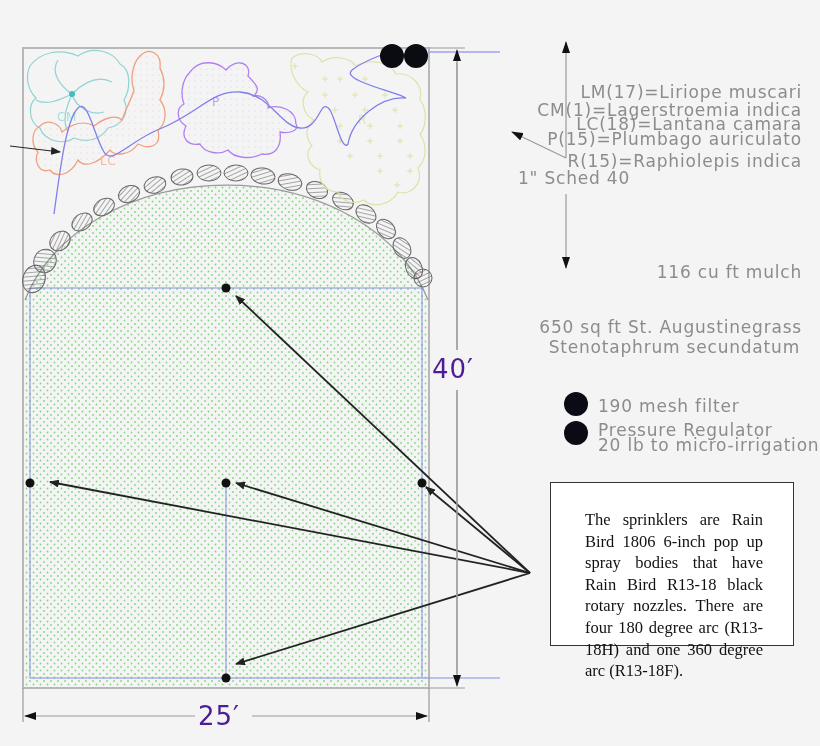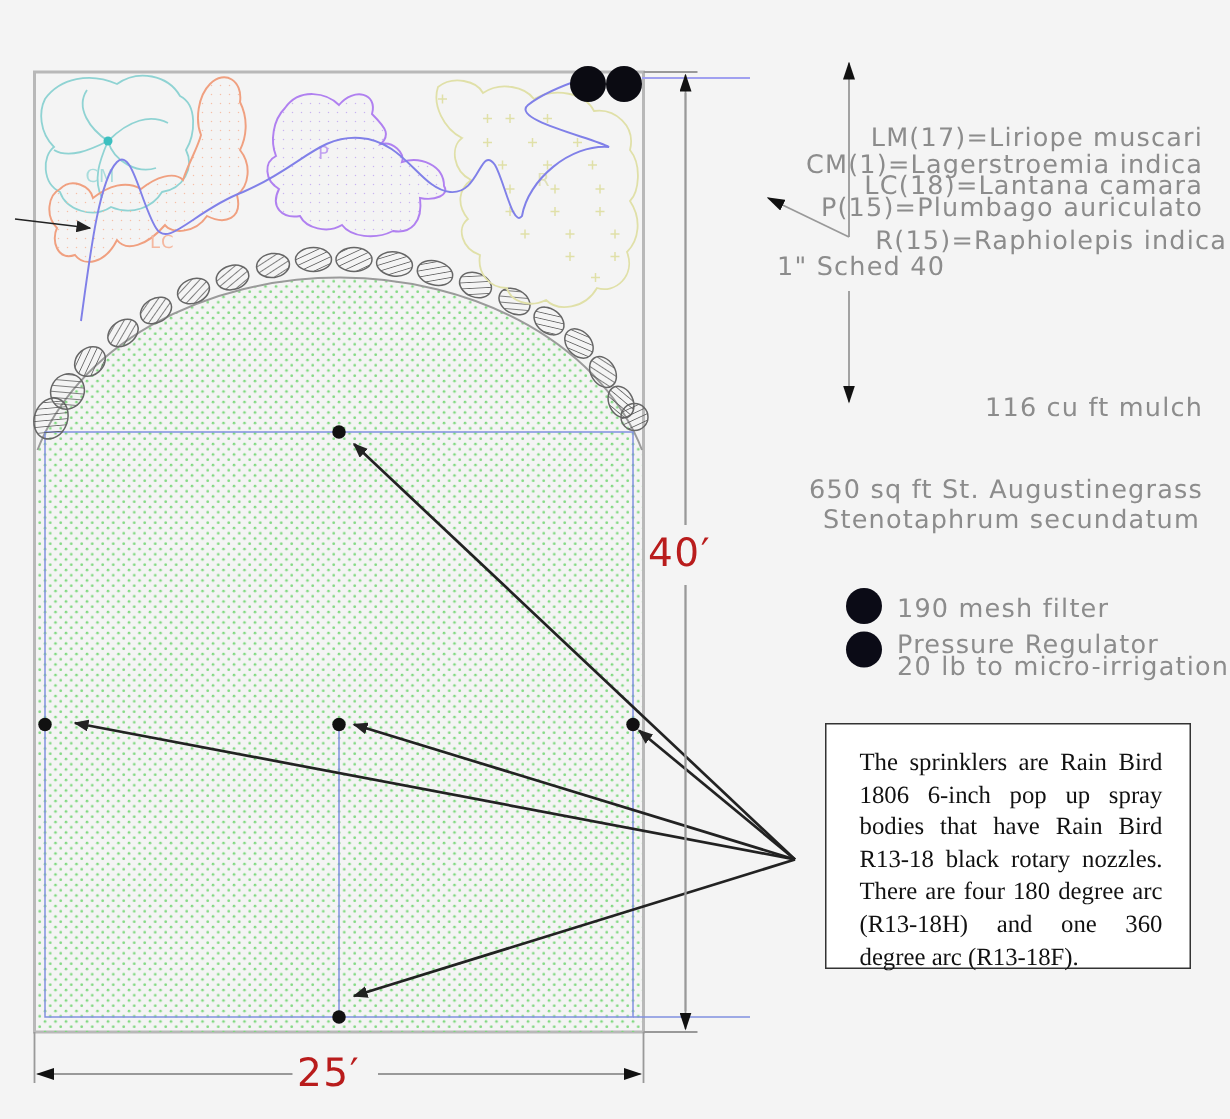--- a/index.html
+++ b/index.html
@@ -1,22 +1,22 @@
 <!DOCTYPE html>
 <html><head>
   <meta charset="utf-8">
   <style>
     html, body { margin: 0; padding: 0; background: #f4f4f4; }
     body { width: 820px; height: 746px; position: relative; overflow: hidden; font-family: "DejaVu Sans", sans-serif; }
     #plan { position: absolute; left: 0; top: 0; width: 820px; height: 746px; }
     .cad-text { font-family: "DejaVu Sans", sans-serif; fill: #8c8c8c; font-size: 13px; letter-spacing: 0.6px; }
     .legend-text { position: absolute; color: #8c8c8c; font-family: "DejaVu Sans", sans-serif; font-size: 17px; letter-spacing: 0.8px; white-space: nowrap; text-align: right; line-height: 1; }
     .note-box { position: absolute; left: 550px; top: 482px; width: 244px; height: 164px; border: 1.5px solid #333; background: #fff; box-sizing: border-box; padding: 8px 12px 6px 16px; }
-    .note-text { font-family: "Liberation Serif", serif; font-size: 16.5px; line-height: 21.6px; color: #111; text-align: justify; margin: 6px; }
-    .dim-label { position: absolute; font-family: "DejaVu Sans", sans-serif; color: #b91c1c; font-size: 26px; letter-spacing: 1px; line-height: 1; }
+    .note-text { font-family: "Liberation Serif", serif; font-size: 16.5px; line-height: 21.6px; color: #111; text-align: justify; margin: 18px; }
+    .dim-label { position: absolute; font-family: "DejaVu Sans", sans-serif; color: #4c1d95; font-size: 26px; letter-spacing: 1px; line-height: 1; }
   </style>
 </head>
 <body>
 
 <svg id="plan" viewBox="0 0 820 746" xmlns="http://www.w3.org/2000/svg">
   <defs>
     <pattern id="turfdots" width="7" height="7" patternUnits="userSpaceOnUse">
       <circle cx="2" cy="2" r="0.9" fill="#7fd87f"></circle>
       <circle cx="5.5" cy="5.5" r="0.9" fill="#7fd87f"></circle>
     </pattern>
@@ -166,21 +166,21 @@
   </g>
 
   <circle cx="576" cy="404" r="12" fill="#0b0b16"></circle>
   <circle cx="576" cy="433" r="12" fill="#0b0b16"></circle>
 </svg>
 
 <div class="legend-text" style="right:18px; top:84px;">LM(17)=Liriope muscari</div>
 <div class="legend-text" style="right:18px; top:102px;">CM(1)=Lagerstroemia indica</div>
 <div class="legend-text" style="right:18px; top:116px;">LC(18)=Lantana camara</div>
 <div class="legend-text" style="right:18px; top:131px;">P(15)=Plumbago auriculato</div>
-<div class="legend-text" style="right:2px; top:153px;">R(15)=Raphiolepis indica</div>
+<div class="legend-text" style="right:18px; top:153px;">R(15)=Raphiolepis indica</div>
 
 <div class="legend-text" style="left:518px; top:170px; text-align:left;">1" Sched 40</div>
 <div class="legend-text" style="right:18px; top:264px;">116 cu ft mulch</div>
 
 <div class="legend-text" style="right:18px; top:319px;">650 sq ft St. Augustinegrass</div>
 <div class="legend-text" style="right:20px; top:339px;text-align:center;">Stenotaphrum secundatum</div>
 
 <div class="legend-text" style="left:598px; top:398px; text-align:left;">190 mesh filter</div>
 <div class="legend-text" style="left:598px; top:422px; text-align:right;">Pressure Regulator</div>
 <div class="legend-text" style="left:598px; top:437px; text-align:center;">20 lb to micro-irrigation</div>

